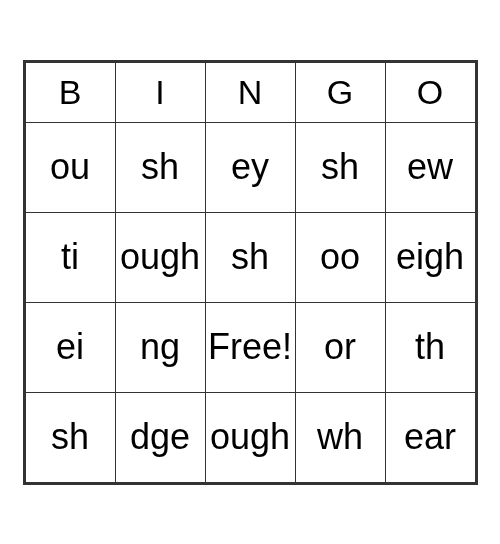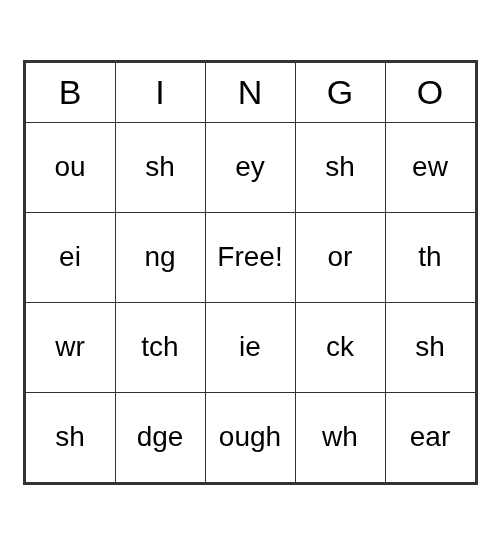--- a/index.html
+++ b/index.html
@@ -27,21 +27,21 @@
       border-collapse: collapse;
     }
 
     .bingo-table td,
     .bingo-table th {
       border: 1.5px solid #333;
       width: 90px;
       height: 90px;
       text-align: center;
       vertical-align: middle;
-      font-size: 28px;
+      font-size: 36px;
       font-weight: normal;
     }
 
     .bingo-table thead th {
       height: 60px;
       font-size: 34px;
       font-weight: normal;
     }
   </style>
 </head>
@@ -62,32 +62,32 @@
     <tbody>
 
     <tr>
           <td>ou</td>
           <td>sh</td>
           <td>ey</td>
           <td>sh</td>
           <td>ew</td>
         </tr>
         <tr>
+          <td>ti</td>
+          <td>ough</td>
+          <td>sh</td>
+          <td>oo</td>
+          <td>eigh</td>
+        </tr>
+        <tr>
           <td>ei</td>
           <td>ng</td>
           <td style="font-style: normal;">Free!</td>
           <td>or</td>
           <td>th</td>
-        </tr>
-        <tr>
-          <td>wr</td>
-          <td>tch</td>
-          <td>ie</td>
-          <td>ck</td>
-          <td>sh</td>
         </tr>
         <tr>
           <td>sh</td>
           <td>dge</td>
           <td>ough</td>
           <td>wh</td>
           <td>ear</td>
         </tr>
       </tbody>
   </table>

